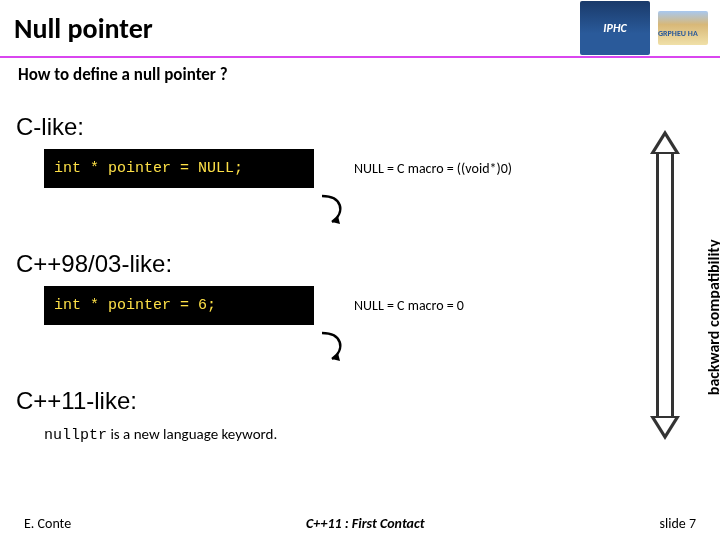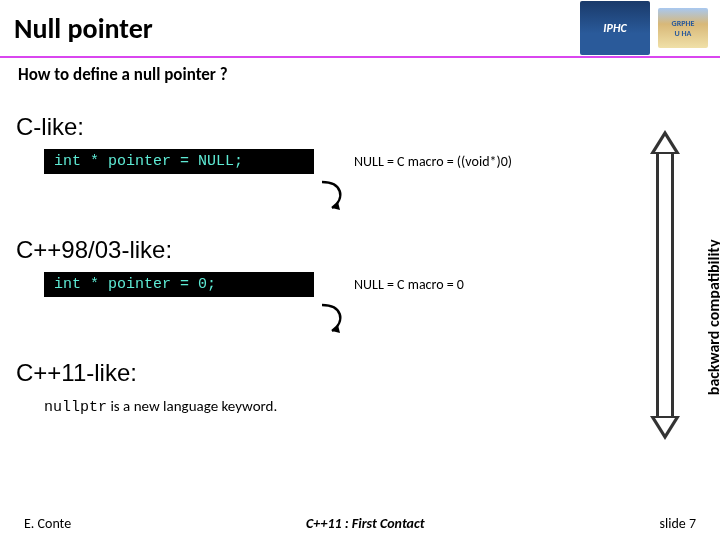--- a/index.html
+++ b/index.html
@@ -2,26 +2,26 @@
 <html><head>
 <meta charset="utf-8">
 <style>
   * { box-sizing: border-box; margin: 0; padding: 0; }
   html, body { width: 720px; height: 540px; font-family: Calibri, Arial, sans-serif; background: #fff; overflow: hidden; }
   .slide { position: relative; width: 720px; height: 540px; }
   .header { position: relative; height: 58px; border-bottom: 2px solid #d946ef; display: flex; align-items: center; justify-content: space-between; padding: 0 12px 0 14px; }
   .title { font-size: 28px; font-weight: bold; }
   .logos { display: flex; align-items: center; gap: 8px; }
   .logo-iphc { width: 70px; height: 54px; background: linear-gradient(180deg,#1a3a6a 0%,#2a5a9a 60%,#2a5a9a 100%); border-radius: 2px; display:flex; align-items:center; justify-content:center; color:#fff; font-weight:bold; font-size:12px; font-style: italic; }
-  .logo-grphe { width: 50px; height: 40px; background: linear-gradient(180deg,#a8c8f0 0%,#d8b878 40%,#f0e0a8 100%); border-radius:2px; display:flex; flex-direction:column; align-items:center; justify-content:flex-start; font-size:8px; color:#2a5a9a; font-weight:bold; padding-top:10px;}
+  .logo-grphe { width: 50px; height: 34px; background: linear-gradient(180deg,#a8c8f0 0%,#d8b878 40%,#f0e0a8 100%); border-radius:2px; display:flex; flex-direction:row; align-items:center; justify-content:flex-start; font-size:8px; color:#2a5a9a; font-weight:bold; padding-top:10px;}
   .subtitle-row { padding: 6px 14px 8px 18px; }
   .subtitle { font-size: 17px; font-weight: bold; }
   .content { position: relative; padding: 0 14px; }
   .section-heading { font-family: "Comic Sans MS", cursive, sans-serif; font-size: 24px; font-weight: normal; margin: 20px 0 8px 2px; }
-  .code-box { background: #000; color: #5eead4; font-family: "Courier New", monospace; font-size: 15px; padding: 4px 10px; display: inline-block; width: 270px; }
+  .code-box { background: #000; color: #fde047; font-family: "Courier New", monospace; font-size: 15px; padding: 11px 10px; display: inline-block; width: 270px; }
   .code-box.wide { width: 290px; }
   .row { display: flex; align-items: center; margin-left: 30px; margin-bottom: 4px; }
   .explain { font-size: 14px; margin-left: 40px; }
   .keyword-note { font-size: 15px; margin-left: 30px; margin-top: 10px; }
   .keyword-note .mono { font-family: "Courier New", monospace; }
   .footer { position: absolute; bottom: 8px; left: 0; right: 0; display: flex; justify-content: space-between; padding: 0 24px; font-size: 14px; gap: 16px; }
   .footer .center { font-weight: bold; font-style: italic; }
   .right-label { position: absolute; right: 6px; top: 230px; font-size: 16px; font-weight: bold; transform: rotate(-90deg); transform-origin: right center; white-space: nowrap; }
   .big-arrow { position: absolute; right: 40px; top: 130px; width: 30px; height: 310px; }
   .big-arrow .shaft { position:absolute; left:6px; right:6px; top:24px; bottom:24px; border-left:3px solid #333; border-right:3px solid #333; }
@@ -61,21 +61,21 @@
 
     <div class="curve-arrow">
       <svg viewBox="0 0 40 38">
           <path d="M8,4 C28,4 32,20 18,30" fill="none" stroke="#000" stroke-width="2.5"></path>
           <polygon points="18,30 24,24 26,32" fill="#000"></polygon>
         </svg>
     </div>
 
     <div class="section-heading">C++98/03-like:</div>
     <div class="row">
-      <div class="code-box">int * pointer = 0;</div>
+      <div class="code-box">int * pointer = 6;</div>
       <div class="explain">NULL = C macro  = 0</div>
     </div>
 
     <div class="curve-arrow">
       <svg viewBox="0 0 40 38">
           <path d="M8,4 C28,4 32,20 18,30" fill="none" stroke="#000" stroke-width="2.5"></path>
           <polygon points="18,30 24,24 26,32" fill="#000"></polygon>
         </svg>
     </div>
 

